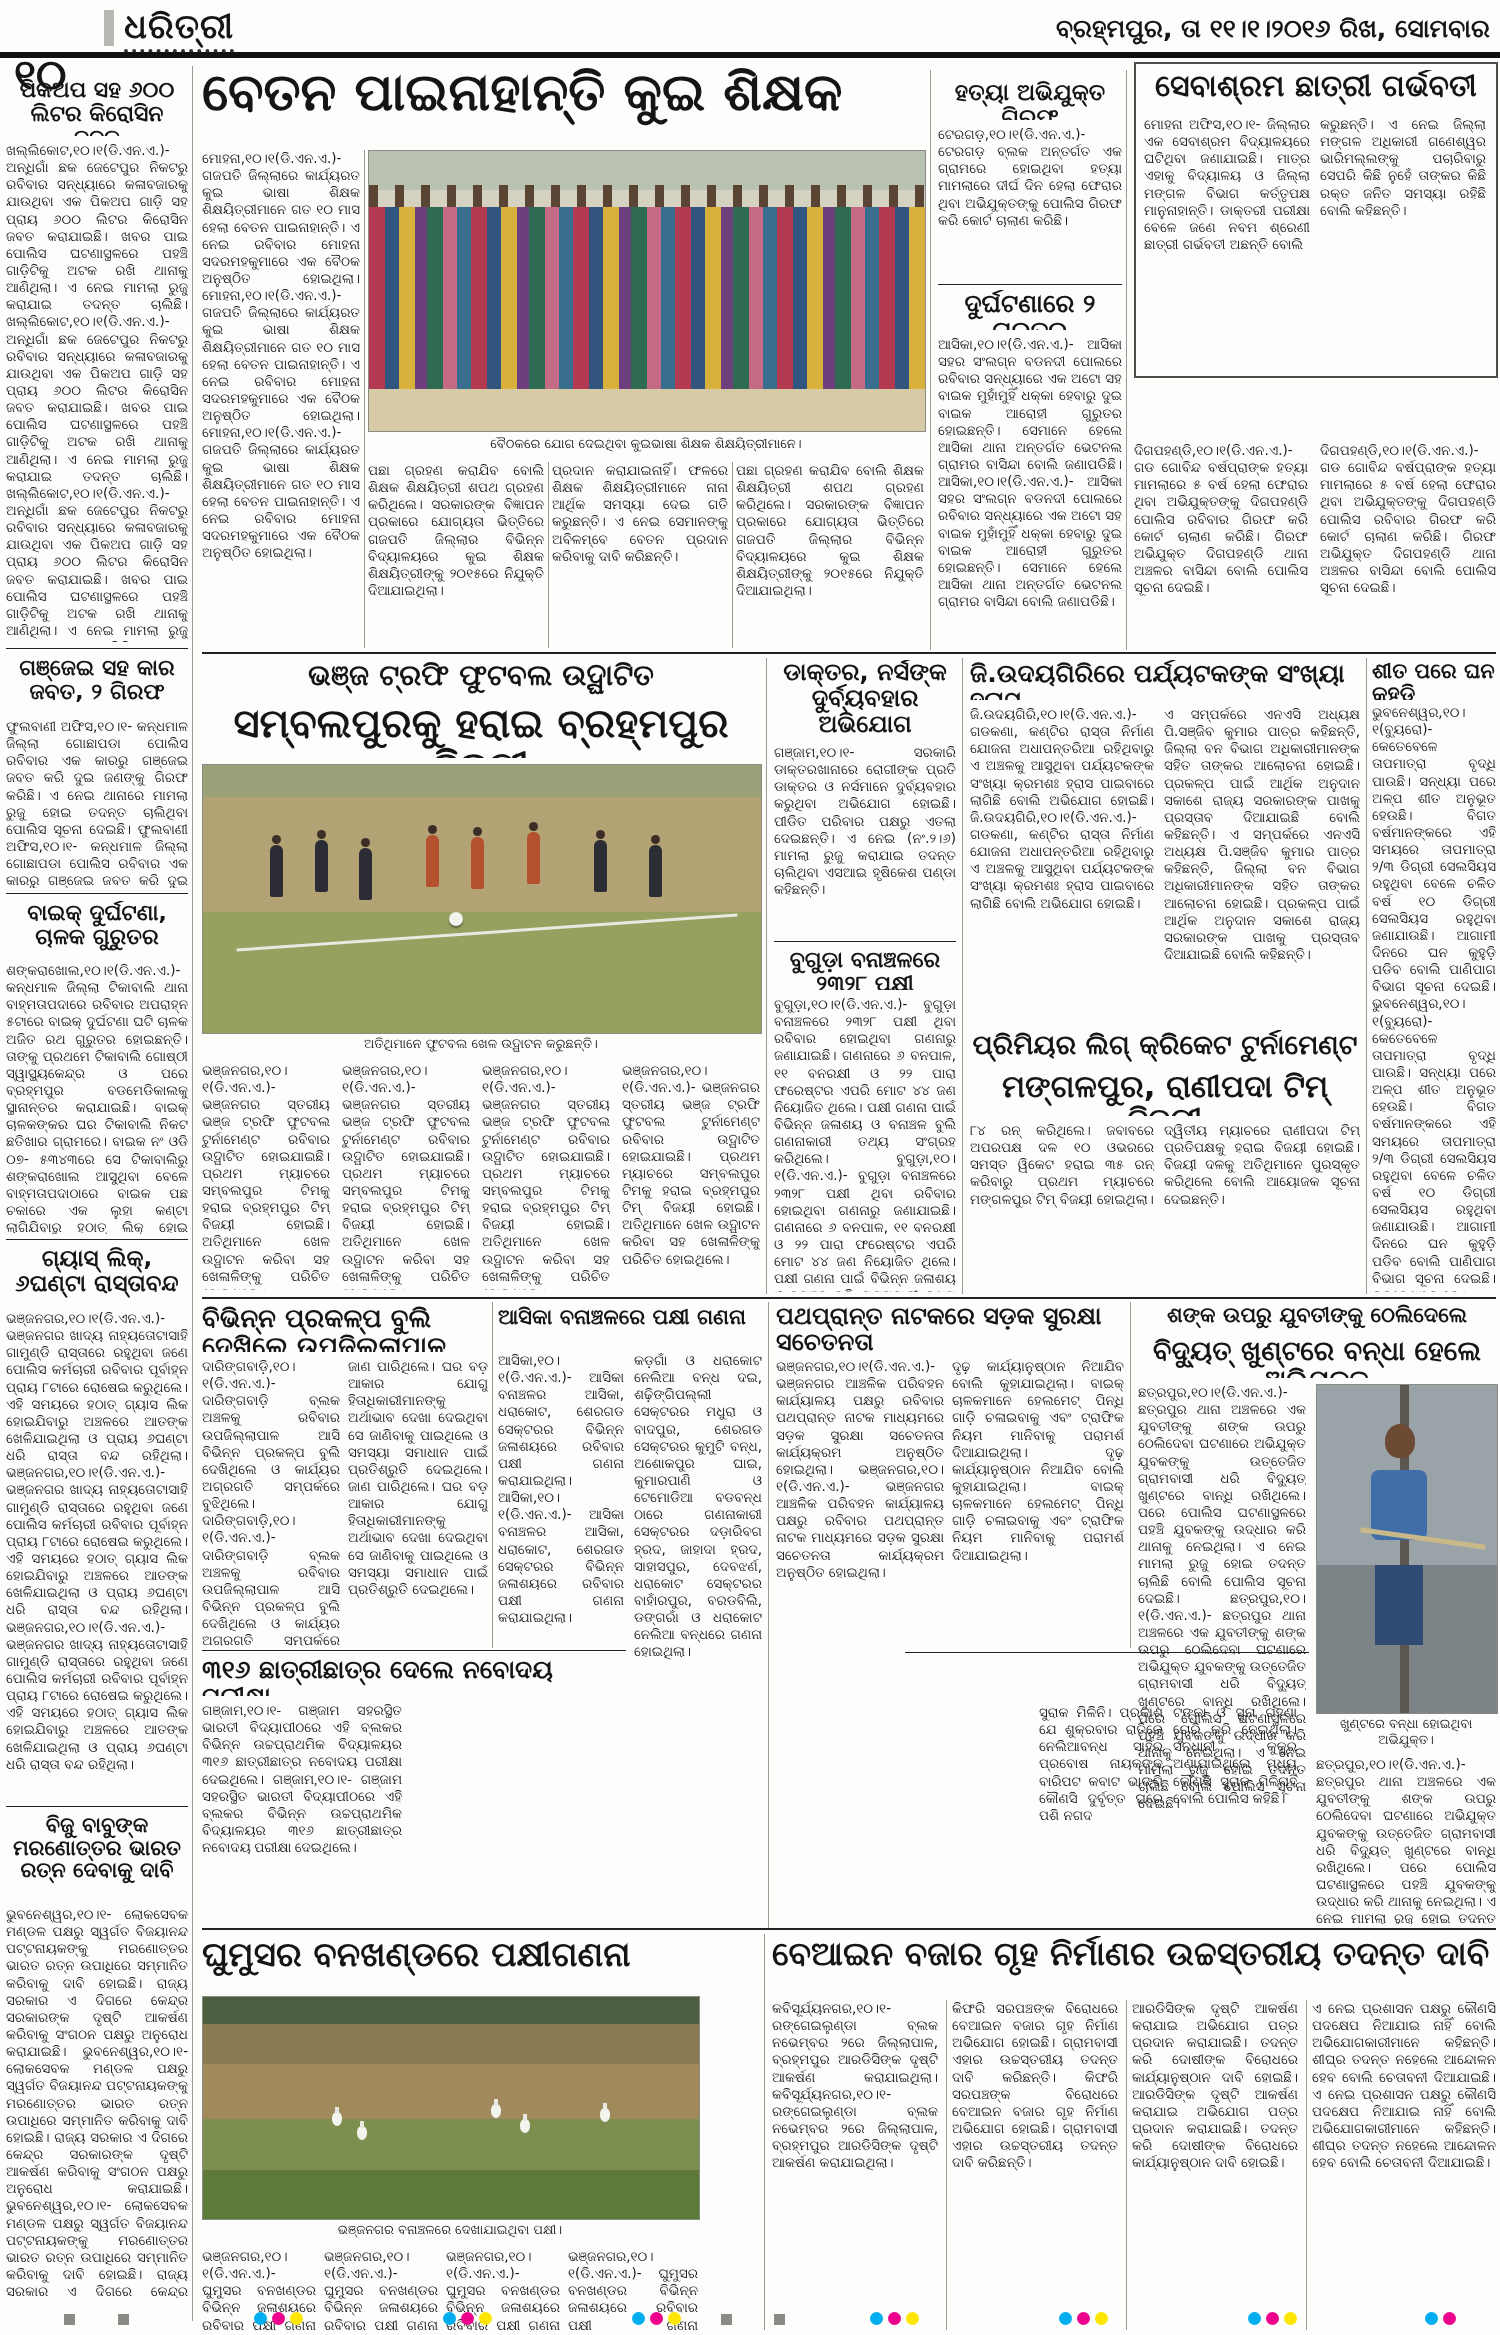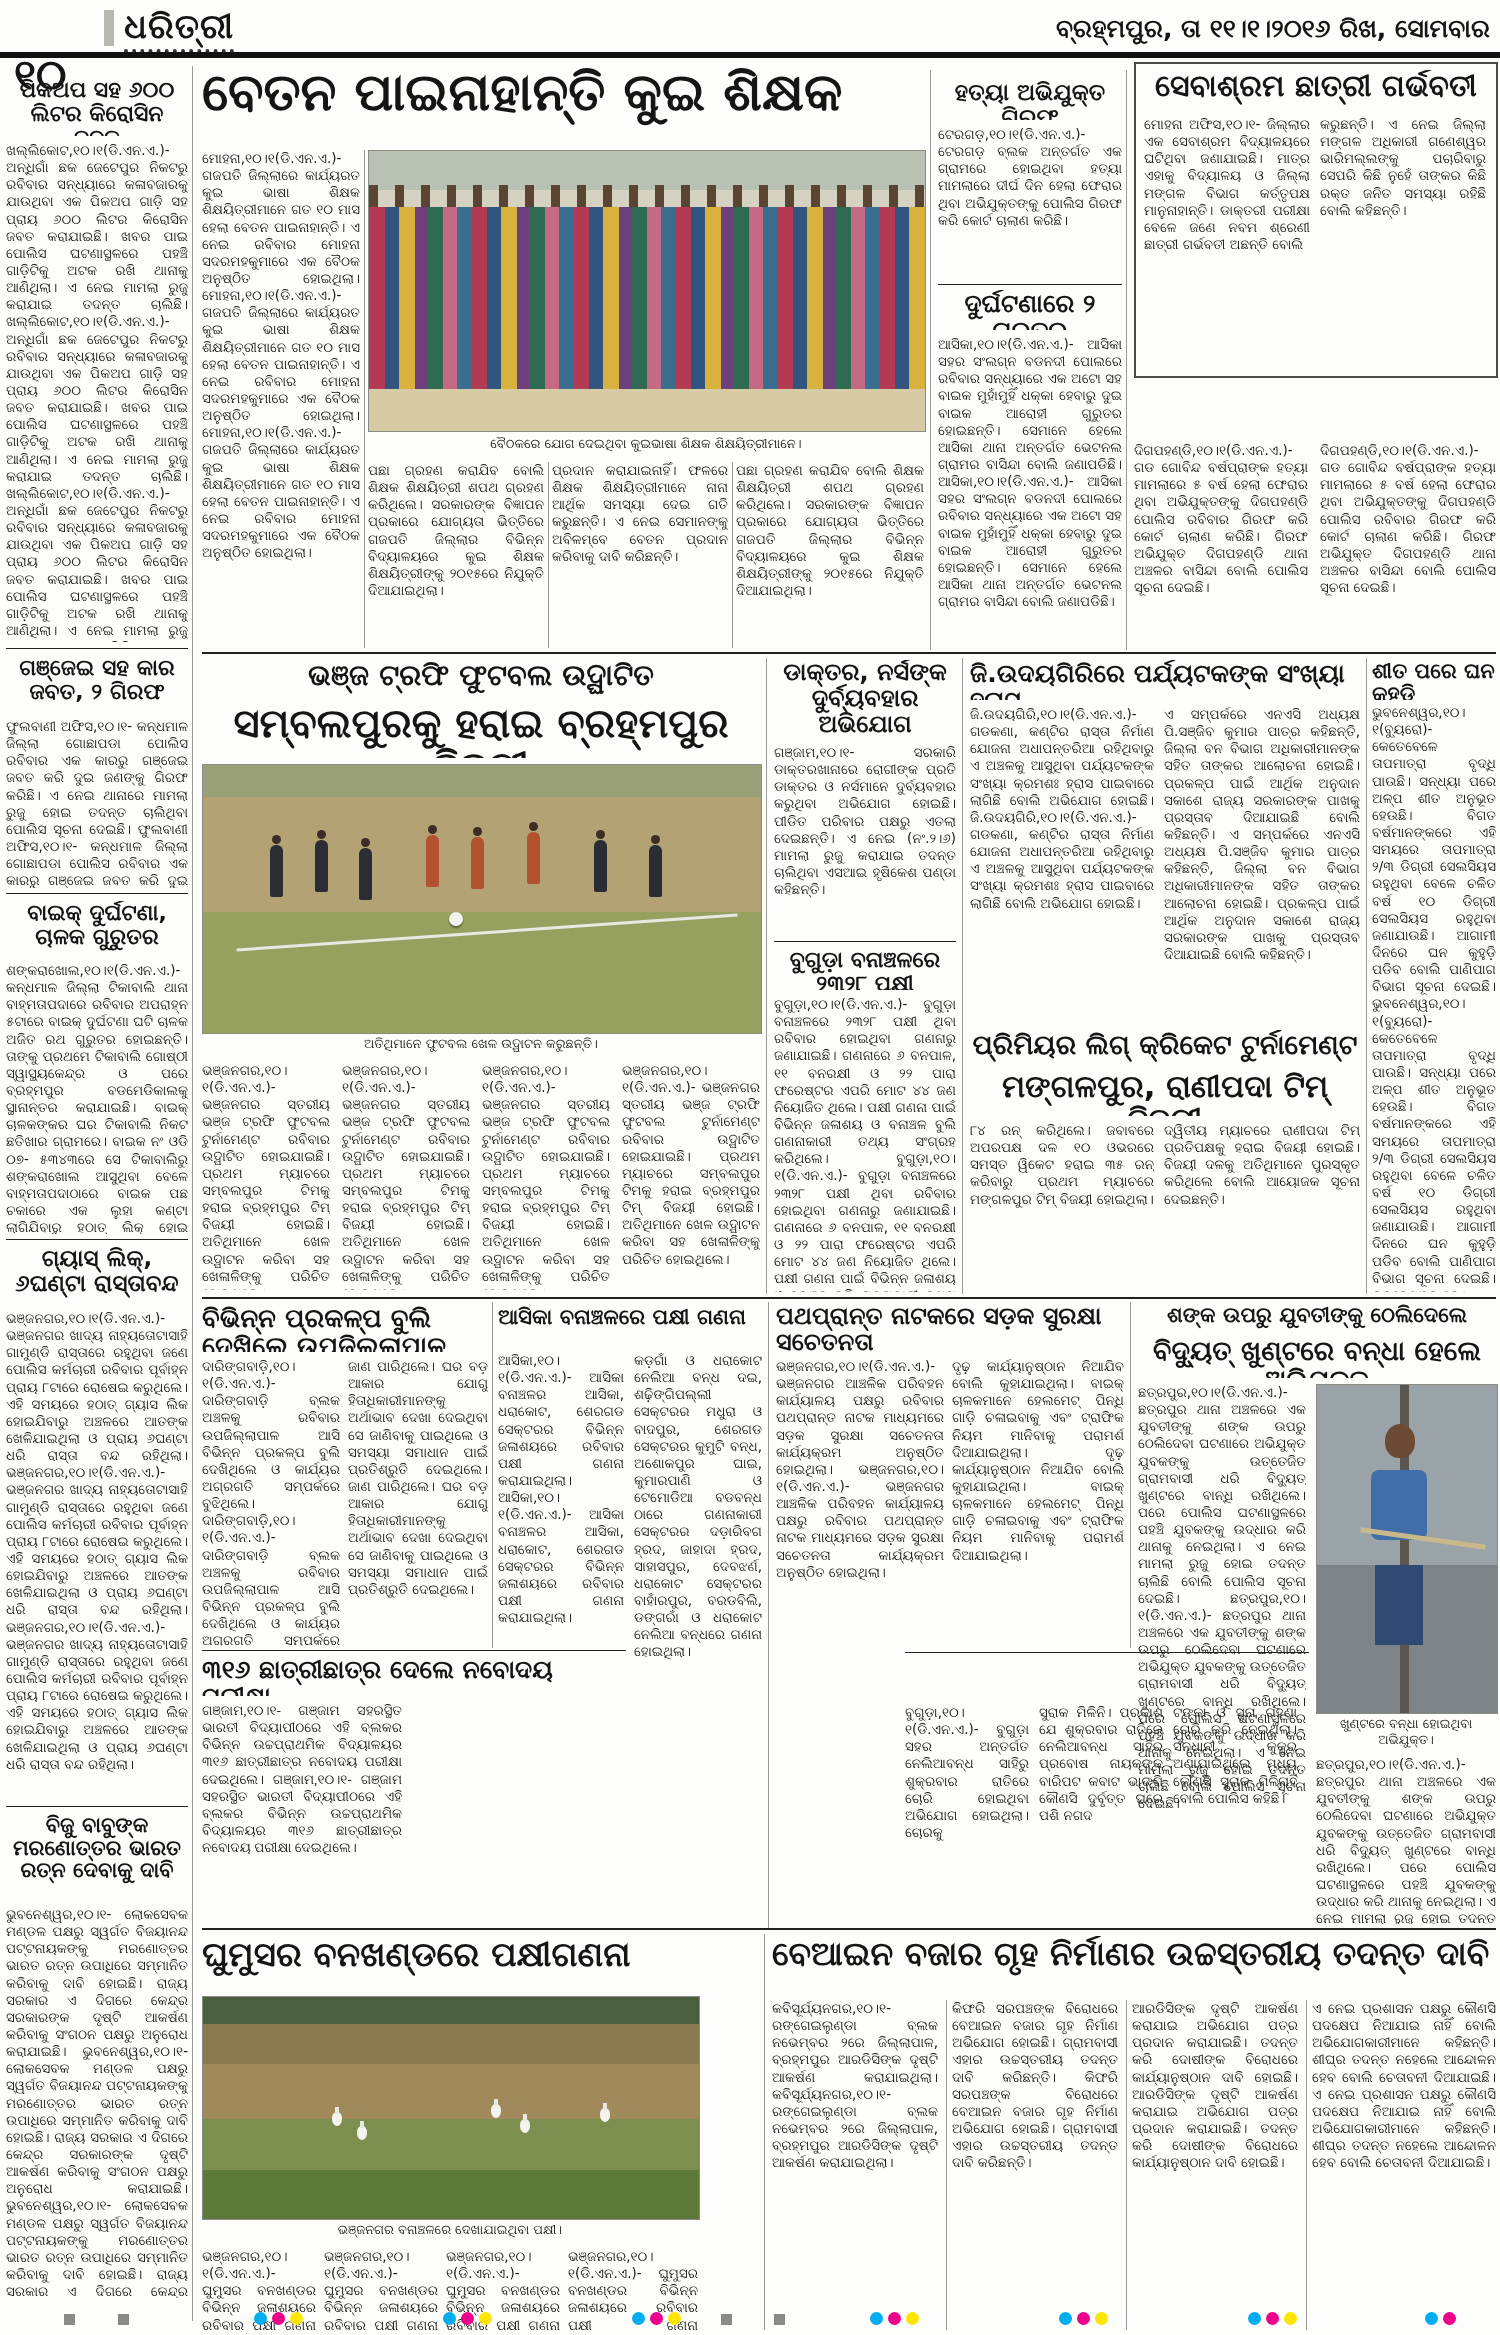--- a/index.html
+++ b/index.html
@@ -180,21 +180,20 @@
     <div class="rope"></div>
   </div>
   <div class="abs cap" style="left:1316px;top:1716px;width:180px;white-space:normal;height:36px;">ଖୁଣ୍ଟରେ ବନ୍ଧା ହୋଇଥିବା ଅଭିଯୁକ୍ତ।</div>
   <div class="abs bd" style="left:1316px;top:1756px;width:180px;height:168px;">ଛତ୍ରପୁର,୧୦।୧(ଡି.ଏନ.ଏ.)- ଛତ୍ରପୁର ଥାନା ଅଞ୍ଚଳରେ ଏକ ଯୁବତୀଙ୍କୁ ଶଙ୍କ ଉପରୁ ଠେଲିଦେବା ଘଟଣାରେ ଅଭିଯୁକ୍ତ ଯୁବକଙ୍କୁ ଉତ୍ତେଜିତ ଗ୍ରାମବାସୀ ଧରି ବିଦ୍ୟୁତ୍ ଖୁଣ୍ଟରେ ବାନ୍ଧି ରଖିଥିଲେ। ପରେ ପୋଲିସ ଘଟଣାସ୍ଥଳରେ ପହଞ୍ଚି ଯୁବକଙ୍କୁ ଉଦ୍ଧାର କରି ଥାନାକୁ ନେଇଥିଲା। ଏ ନେଇ ମାମଲା ରୁଜୁ ହୋଇ ତଦନ୍ତ ଚାଲିଛି ବୋଲି ପୋଲିସ ସୂଚନା ଦେଇଛି।</div>
 
   <div class="hr" style="left:202px;top:1650px;width:424px;height:1px;"></div>
   <div class="abs hd" style="left:202px;top:1656px;width:424px;height:40px;font-size:25px;">୩୧୬ ଛାତ୍ରୀଛାତ୍ର ଦେଲେ ନବୋଦୟ ପରୀକ୍ଷା</div>
   <div class="abs bd" style="left:202px;top:1702px;width:200px;height:222px;font-family:Liberation Serif, serif;">ଗଞ୍ଜାମ,୧୦।୧- ଗଞ୍ଜାମ ସହରସ୍ଥିତ ଭାରତୀ ବିଦ୍ୟାପୀଠରେ ଏହି ବ୍ଲକର ବିଭିନ୍ନ ଉଚ୍ଚପ୍ରାଥମିକ ବିଦ୍ୟାଳୟର ୩୧୬ ଛାତ୍ରୀଛାତ୍ର ନବୋଦୟ ପରୀକ୍ଷା ଦେଇଥିଲେ। ଗଞ୍ଜାମ,୧୦।୧- ଗଞ୍ଜାମ ସହରସ୍ଥିତ ଭାରତୀ ବିଦ୍ୟାପୀଠରେ ଏହି ବ୍ଲକର ବିଭିନ୍ନ ଉଚ୍ଚପ୍ରାଥମିକ ବିଦ୍ୟାଳୟର ୩୧୬ ଛାତ୍ରୀଛାତ୍ର ନବୋଦୟ ପରୀକ୍ଷା ଦେଇଥିଲେ।</div>
 
   <div class="hr" style="left:905px;top:1652px;width:404px;height:1px;"></div>
-  <div class="abs bd" style="left:905px;top:1704px;width:124px;height:220px;">ବୁଗୁଡ଼ା,୧୦।୧(ଡି.ଏନ.ଏ.)- ବୁଗୁଡ଼ା ସହର ଅନ୍ତର୍ଗତ ନେଲିଆବନ୍ଧ ସାହିରୁ ଶୁକ୍ରବାର ରାତିରେ ଚୋରି ହୋଇଥିବା ଅଭିଯୋଗ ହୋଇଥିଲା। ଚୋରକୁ</div>
   <div class="abs bd" style="left:1039px;top:1704px;width:124px;height:220px;">ସୁରାକ ମିଳିନି। ପ୍ରକାଶ ଯେ ଶୁକ୍ରବାର ରାତିରେ ନେଲିଆବନ୍ଧ ସାହିର ପ୍ରବୋଷ ନାୟକଙ୍କ ବାରିପଟ କବାଟ ଭାଙ୍ଗି କୌଣସି ଦୁର୍ବୃତ୍ତ ଘରେ ପଶି ନଗଦ</div>
   <div class="abs bd" style="left:1173px;top:1704px;width:124px;height:220px;">ଟଙ୍କା ଓ ସୁନା ଗହଣା ଚୋରି କରି ନେଇଥିଲା। ସନ୍ଧାନୀ କୁକୁର ଅଣାଯାଇଥିଲେ ମଧ୍ୟ କୌଣସି ସୁରାକ ମିଳିନାହିଁ ବୋଲି ପୋଲିସ କହିଛି।</div>
 
   <div class="hr" style="left:202px;top:1928px;width:1294px;"></div>
 
   <div class="abs hd" style="left:202px;top:1936px;width:460px;height:52px;font-size:34px;"></div>
   <div class="abs hd" style="left:202px;top:1936px;width:460px;height:52px;font-size:34px;">ଘୁମୁସର ବନଖଣ୍ଡରେ ପକ୍ଷୀଗଣନା</div>
   <div class="photo ph-marsh" style="left:202px;top:1996px;width:496px;height:222px;">
     <div class="bird" style="left:26%;top:52%;"></div>
     <div class="bird" style="left:31%;top:58%;"></div>

